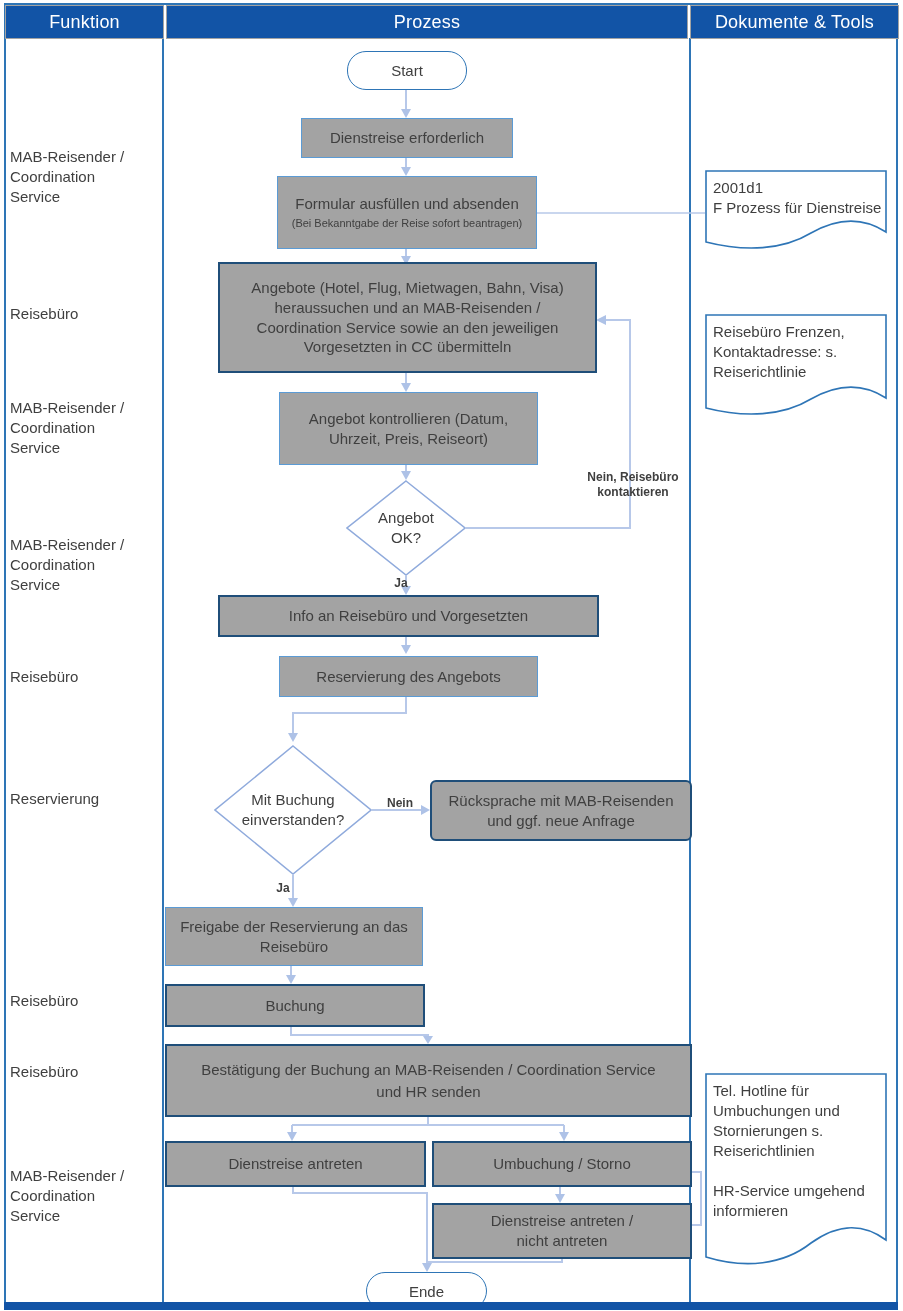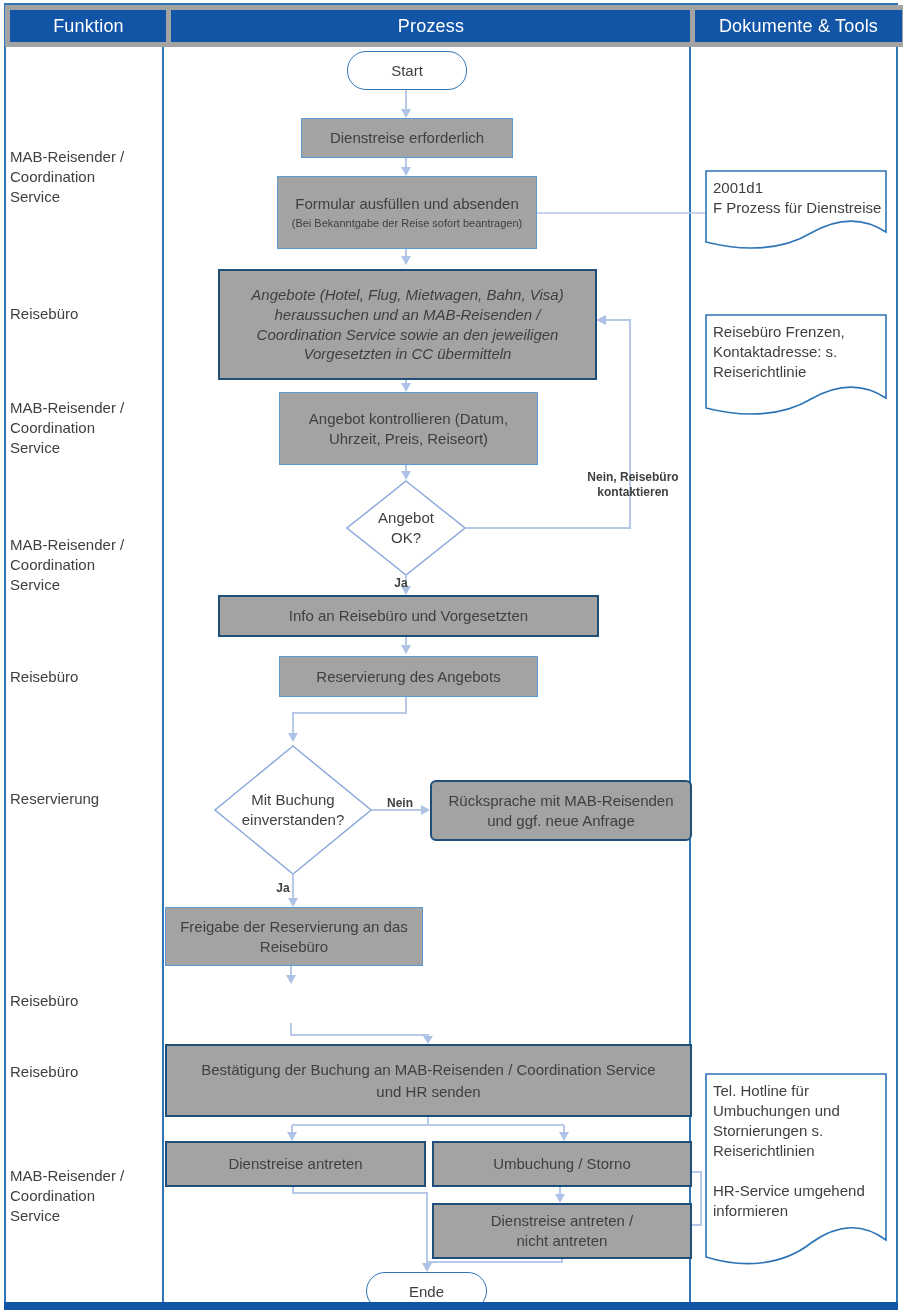--- a/index.html
+++ b/index.html
@@ -6,21 +6,21 @@
   .canvas{
     position:relative;width:903px;height:1311px;background:#ffffff;
     font-family:"Liberation Sans",sans-serif;color:#3f3f3f;overflow:hidden;
   }
   .abs{position:absolute;}
   
   .frame-line{position:absolute;background:#2e75b6;z-index:1;}
   .bottom-bar{position:absolute;background:#1254a6;z-index:6;}
   
   .hdr{
-    position:absolute;background:#1254a6;border:5px solid #a3a3a3;z-index:3;
+    position:absolute;background:#1254a6;border:1px solid #a3a3a3;z-index:3;
     display:flex;align-items:center;justify-content:center;
     color:#ffffff;font-size:18px;letter-spacing:.2px;
   }
   
   .box{
     position:absolute;background:#a3a3a3;z-index:3;
     display:flex;flex-direction:column;align-items:center;justify-content:center;
     text-align:center;font-size:15px;line-height:1.32;white-space:pre-line;
   }
   .box.light{border:1.5px solid #5b9bd5;}
@@ -144,21 +144,21 @@
 
   <div class="box light" style="left:301px;top:118px;width:210px;height:38px;">
     <span>Dienstreise erforderlich</span>
   </div>
 
   <div class="box light" style="left:277px;top:176px;width:258px;height:71px;">
     <span>Formular ausfüllen und absenden</span>
     <span class="note">(Bei Bekanntgabe der Reise sofort beantragen)</span>
   </div>
 
-  <div class="box strong" style="left:218px;top:269px;width:375px;height:107px;font-style:italic;">
+  <div class="box strong" style="left:218px;top:262px;width:375px;height:107px;">
     <span>Angebote (Hotel, Flug, Mietwagen, Bahn, Visa)
 heraussuchen und an MAB-Reisenden /
 Coordination Service sowie an den jeweiligen
 Vorgesetzten in CC übermitteln</span>
   </div>
 
   <div class="box light" style="left:279px;top:392px;width:257px;height:71px;">
     <span>Angebot kontrollieren (Datum,
 Uhrzeit, Preis, Reiseort)</span>
   </div>
@@ -190,20 +190,23 @@
   <div class="box strong" style="left:430px;top:780px;width:258px;height:57px;border-radius:6px;">
     <span>Rücksprache mit MAB-Reisenden
 und ggf. neue Anfrage</span>
   </div>
 
   <div class="box light" style="left:165px;top:907px;width:256px;height:57px;">
     <span>Freigabe der Reservierung an das
 Reisebüro</span>
   </div>
 
+  <div class="box strong" style="left:165px;top:984px;width:256px;height:39px;">
+    <span>Buchung</span>
+  </div>
 
   <div class="box strong" style="left:165px;top:1044px;width:523px;height:69px;line-height:1.45;">
     <span>Bestätigung der Buchung an MAB-Reisenden / Coordination Service
 und HR senden</span>
   </div>
 
   <div class="box strong" style="left:165px;top:1141px;width:257px;height:42px;">
     <span>Dienstreise antreten</span>
   </div>
 

